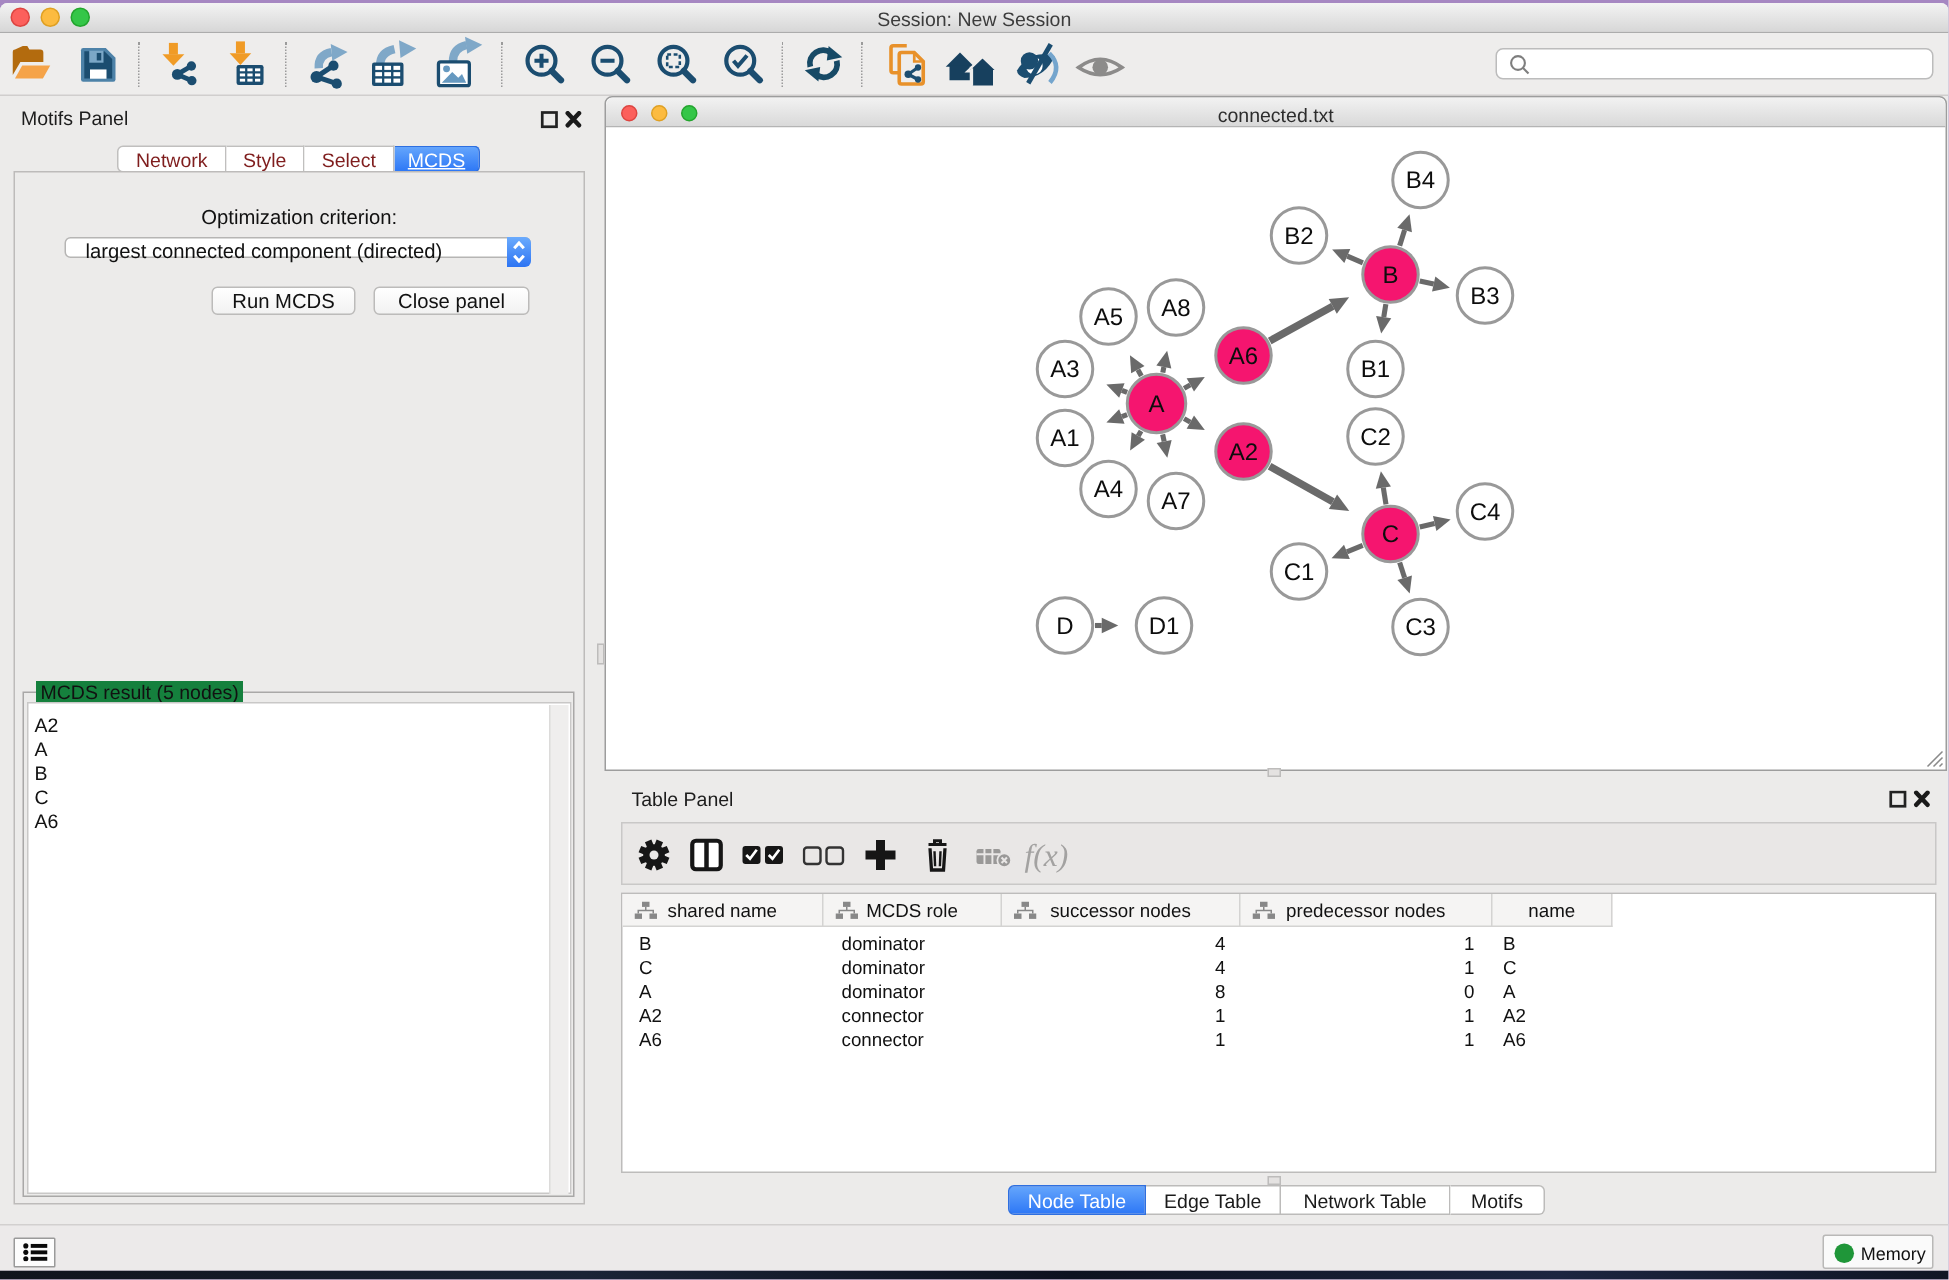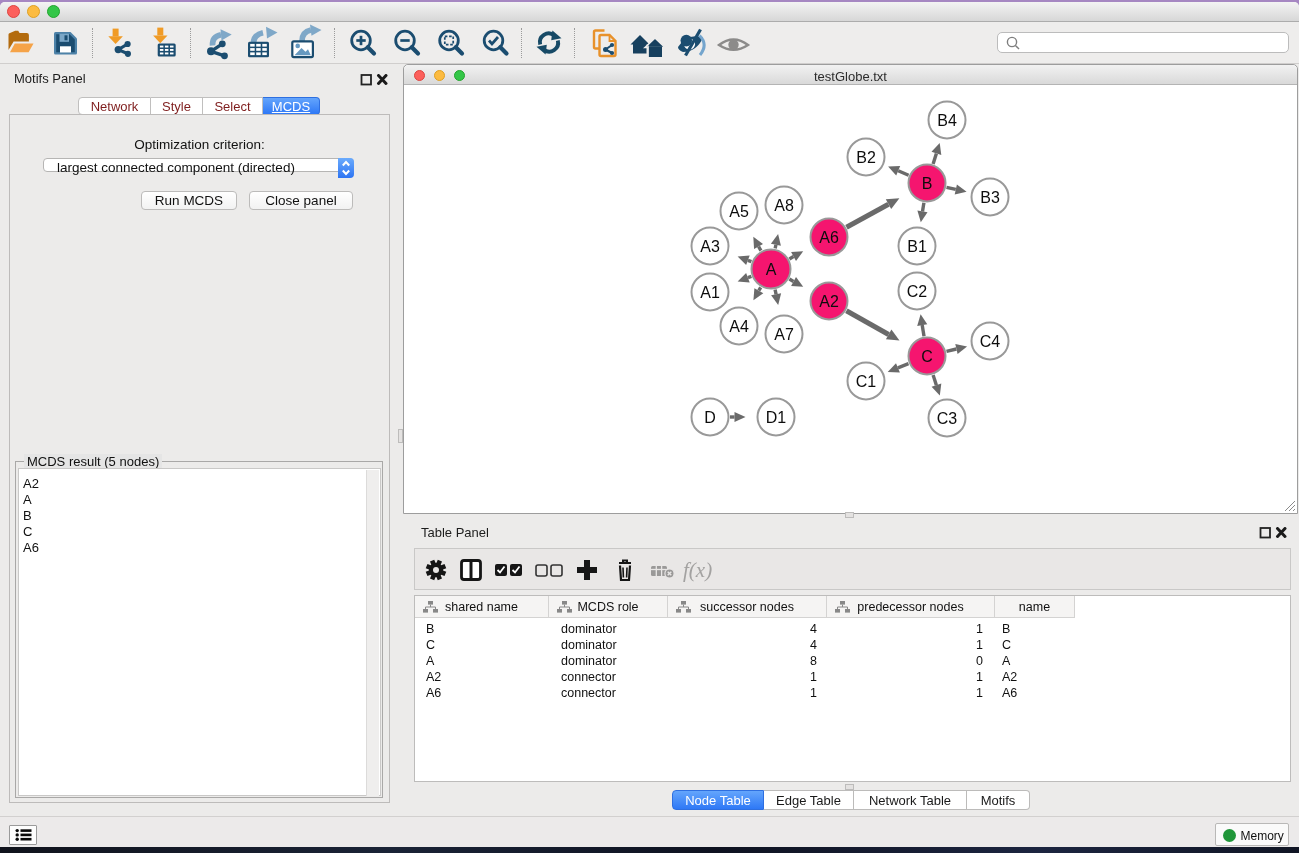--- a/index.html
+++ b/index.html
@@ -23,21 +23,21 @@
 .tabrow { position:absolute; display:flex; height:18px; }
 .tabrow .tab { height:18px; line-height:17px; font-size:13px; color:#7f1d1d; background:#fff; border:1px solid #c0bfbe; border-left:none; padding:0; text-align:center; }
 .tabrow .tab:first-child { border-left:1px solid #c0bfbe; border-radius:4px 0 0 4px; }
 .tabrow .tab:last-child { border-radius:0 4px 4px 0; }
 .tabrow .tab.sel { background:linear-gradient(#64a5fc,#2e78f6); color:#fff; border-color:#2e6fe0; }
 #opt-label { position:absolute; left:9px; top:137px; width:381px; text-align:center; font-size:13.5px; color:#111; }
 #dropdown { position:absolute; left:43px; top:158px; width:311px; height:14px; background:#fff; border:1px solid #b6b5b4; border-radius:4px; font-size:13.5px; color:#111; line-height:18px; padding-left:13px; }
 #dd-step { position:absolute; right:-1px; top:-1px; width:16px; height:20px; background:linear-gradient(#6babfd,#2d74f3); border-radius:0 4px 4px 0; }
 .btn { position:absolute; height:19px; background:linear-gradient(#ffffff,#f2f2f2); border:1px solid #bcbbba; border-radius:4px; font-size:13.5px; color:#111; text-align:center; line-height:17px;margin-left:48px; }
 #fieldset { position:absolute; left:15px; top:461px; width:368px; height:337px; border:1px solid #a9a8a7; }
-#fs-legend { position:absolute; left:8px; top:-8px; background:#e5e5e5; padding:0 3px; font-size:13px; color:#111; }
+#fs-legend { position:absolute; left:8px; top:-8px; background:#15803d; padding:0 3px; font-size:13px; color:#111; }
 #listbox { position:absolute; left:2px; top:6px; width:363px; height:328px; background:#fff; border:1px solid #c9c8c7; font-size:13px; color:#111; }
 #listbox .li { padding-left:4px; height:16px; line-height:16px; }
 #lb-scroll { position:absolute; right:1px; top:1px; width:13px; height:326px; background:#efeeed; border-left:1px solid #dcdbda; }
 
 #netwin { position:absolute; left:403px; top:64px; width:895px; height:450px; background:#fff; border:1px solid #9d9d9d; border-radius:5px 5px 0 0; }
 #net-titlebar { position:absolute; left:0; top:0; width:893px; height:20px; background:linear-gradient(#f2f2f2,#d9d9d9); border-bottom:1px solid #b4b4b4; border-radius:5px 5px 0 0; }
 #net-titlebar .title { position:absolute; left:0; right:0; top:4px; text-align:center; font-size:13px; color:#2c2c2c; }
 
 #tp-title { position:absolute; left:421px; top:525px; font-size:13px; color:#1d1d1d; }
 #tp-toolbar { position:absolute; left:414px; top:548px; width:877px; height:42px; background:#e9e7e6; border:1px solid #c9c8c7; }
@@ -58,20 +58,21 @@
 #mem-btn { position:absolute; left:1214.5px; top:6px; width:74px; height:23px; background:#fafafa; border:1px solid #b9b8b7; border-radius:2px; font-size:12px; color:#111; }
 </style>
 </head>
 <body>
 <div id="app"></div>
 <div id="wall-bottom"></div>
 <div id="titlebar">
   <div class="tl" style="left:6.5px;top:3.5px;width:13px;height:13px;background:#fc605c;border:1px solid #dd4541;"></div>
   <div class="tl" style="left:26.5px;top:3.5px;width:13px;height:13px;background:#fcbb40;border:1px solid #dfa023;"></div>
   <div class="tl" style="left:46.5px;top:3.5px;width:13px;height:13px;background:#34c648;border:1px solid #23a52e;"></div>
+  <div class="title">Session: New Session</div>
 </div>
 <div id="toolbar">
   <div class="sep" style="left:92px;"></div>
   <div class="sep" style="left:190px;"></div>
   <div class="sep" style="left:334px;"></div>
   <div class="sep" style="left:521px;"></div>
   <div class="sep" style="left:574px;"></div>
   <svg style="position:absolute;left:0;top:-22px;" width="1299" height="64" viewBox="0 0 1299 64">
   <path d="M8.5 50 L8.5 34.5 Q8.5 33 10 33 L15.2 30.7 L18.2 30.7 L19.6 33 L26.8 33 Q28.9 33 28.9 35 L28.9 41.4 L13.6 41.4 Z" fill="#b36b0e"></path>
   <path d="M10 52.3 L14.8 43.6 L33.5 43.6 L28.6 52.3 Z" fill="#f5a348"></path>
@@ -204,21 +205,21 @@
     </div>
     <div id="lb-scroll"></div>
   </div>
 </div>
 
 <div id="netwin">
   <div id="net-titlebar">
     <div class="tl" style="left:10px;top:5px;width:11px;height:11px;background:#fc605c;border:1px solid #dd4541;"></div>
     <div class="tl" style="left:30px;top:5px;width:11px;height:11px;background:#fcbb40;border:1px solid #dfa023;"></div>
     <div class="tl" style="left:50px;top:5px;width:11px;height:11px;background:#34c648;border:1px solid #23a52e;"></div>
-    <div class="title">testGlobe.txt</div>
+    <div class="title">connected.txt</div>
   </div>
   <svg width="14" height="14" style="position:absolute;right:1px;bottom:1px;">
       <path d="M13 3 L3 13 M13 7 L7 13 M13 11 L11 13" stroke="#8a8a8a" stroke-width="1"></path>
     </svg>
 </div>
 <svg width="896" height="450" style="position:absolute;left:403px;top:64px;">
 <line x1="357.9" y1="186.6" x2="355.6" y2="182.5" stroke="#6a6a6a" stroke-width="3.4"></line>
 <polygon points="350.3,172.8 360.0,180.0 351.1,184.9" fill="#6a6a6a"></polygon>
 <line x1="372.2" y1="184.4" x2="372.9" y2="180.7" stroke="#6a6a6a" stroke-width="3.4"></line>
 <polygon points="375.1,169.9 377.9,181.7 367.9,179.7" fill="#6a6a6a"></polygon>

